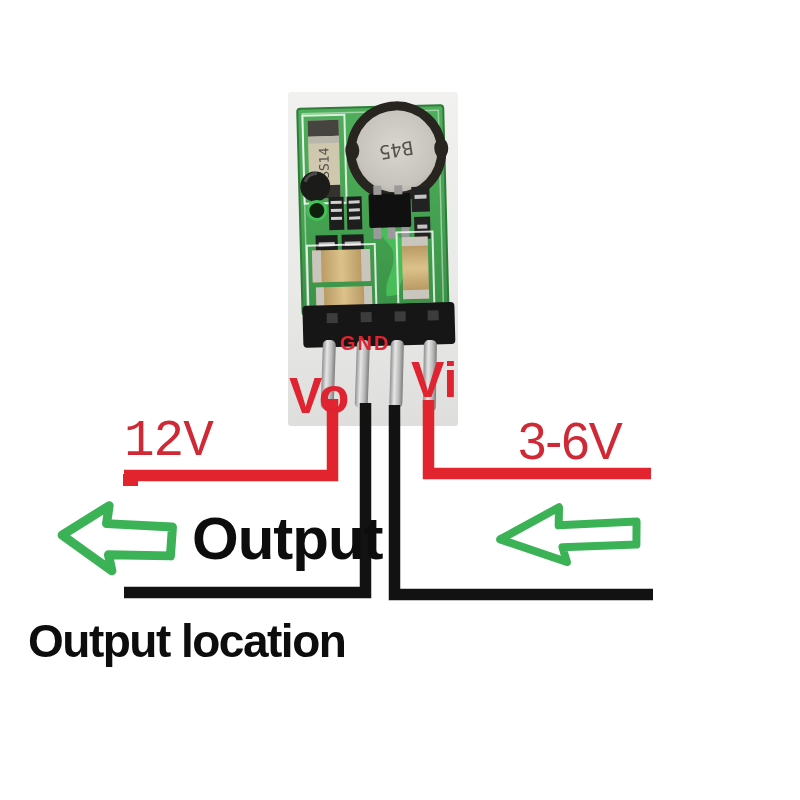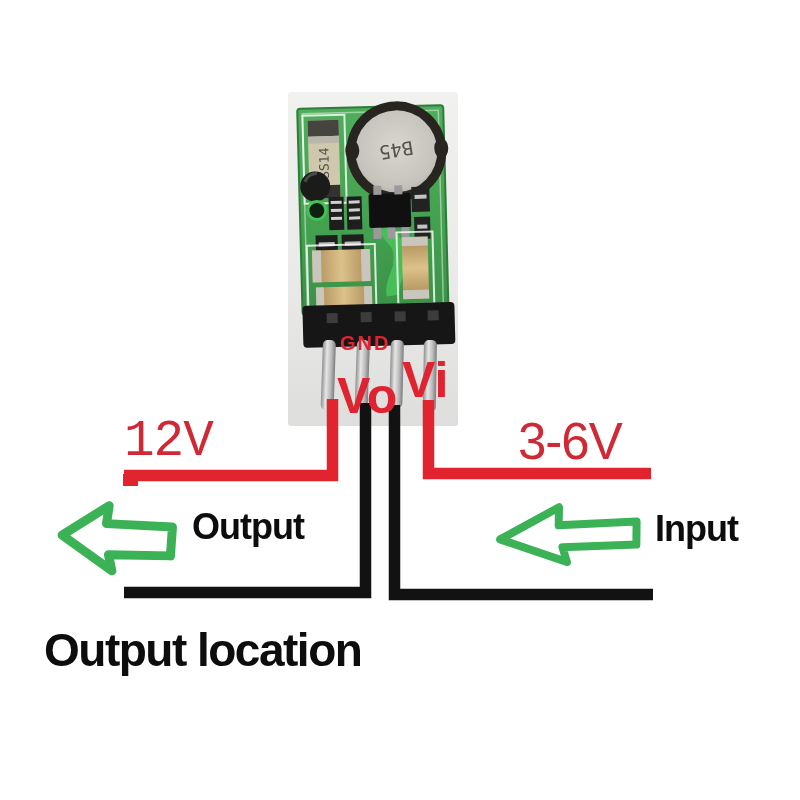--- a/index.html
+++ b/index.html
@@ -9,30 +9,30 @@
     font-family:"Liberation Sans", sans-serif;
   }
   .backdrop{
     position:absolute; left:288px; top:92px; width:170px; height:334px;
     background:linear-gradient(180deg,#f1f1ef 0%, #eaeae8 55%, #dededc 100%);
     border-radius:3px;
   }
   .scene{position:absolute; left:0; top:0;}
   .lbl{position:absolute; font-weight:bold; color:var(--label_red,#e02330); line-height:1;}
   .lbl.gnd{left:340px; top:333px; font-size:20px; letter-spacing:2px;}
-  .lbl.vo{left:289px; top:371px; font-size:50px;padding-left:48px;}
-  .lbl.vi{left:402px; top:355px; font-size:50px;}
+  .lbl.vo{left:289px; top:371px; font-size:50px;}
+  .lbl.vi{left:411px; top:355px; font-size:50px;}
   .volt{position:absolute; color:var(--text_red,#cf2936); font-size:51px; font-weight:400; letter-spacing:-1px; line-height:1;}
   .volt.v12{left:124px; top:416px;font-family:Liberation Mono, monospace;}
   .volt.v36{left:518px; top:416px;}
-  .dir{position:absolute; color:var(--text_black,#0d0d0d); font-weight:bold; font-size:36px; letter-spacing:-1px; line-height:1;}
+  .dir{position:absolute; color:var(--text_black,#0d0d0d); font-weight:bold; font-size:60px; letter-spacing:-1px; line-height:1;}
   .dir.out{left:192px; top:509px;}
   .dir.in{left:655px; top:511px;}
   .loc{position:absolute; color:var(--text_black,#0d0d0d); font-weight:bold; font-size:46px; letter-spacing:-1.5px; line-height:1;}
-  .loc.outloc{left:44px; top:618px;margin-top:9px;}
+  .loc.outloc{left:28px; top:618px;}
   .loc.inloc{left:438px; top:618px;}
   .wire-red{stroke:var(--line_red,#e2242e); stroke-width:11.5; fill:none; stroke-linecap:butt; stroke-linejoin:miter;}
   .wire-black{stroke:var(--line_black,#121212); stroke-width:11.5; fill:none; stroke-linecap:butt; stroke-linejoin:miter;}
   .arrow{fill:#ffffff; stroke:var(--arrow_green,#3cb256); stroke-width:9; stroke-linejoin:round;}
   .chip-text{fill:#55524a; font-family:"DejaVu Sans Mono", monospace;}
 </style>
 </head>
 <body>
 
 <div class="canvas">
@@ -173,16 +173,15 @@
   </svg>
 
   <div class="lbl gnd">GND</div>
   <div class="lbl vo">Vo</div>
   <div class="lbl vi">Vi</div>
 
   <div class="volt v12">12V</div>
   <div class="volt v36">3-6V</div>
 
   <div class="dir out">Output</div>
-  <div class="dir in">Input</div>
 
   <div class="loc outloc">Output location</div>
 </div>
 
 </body></html>

